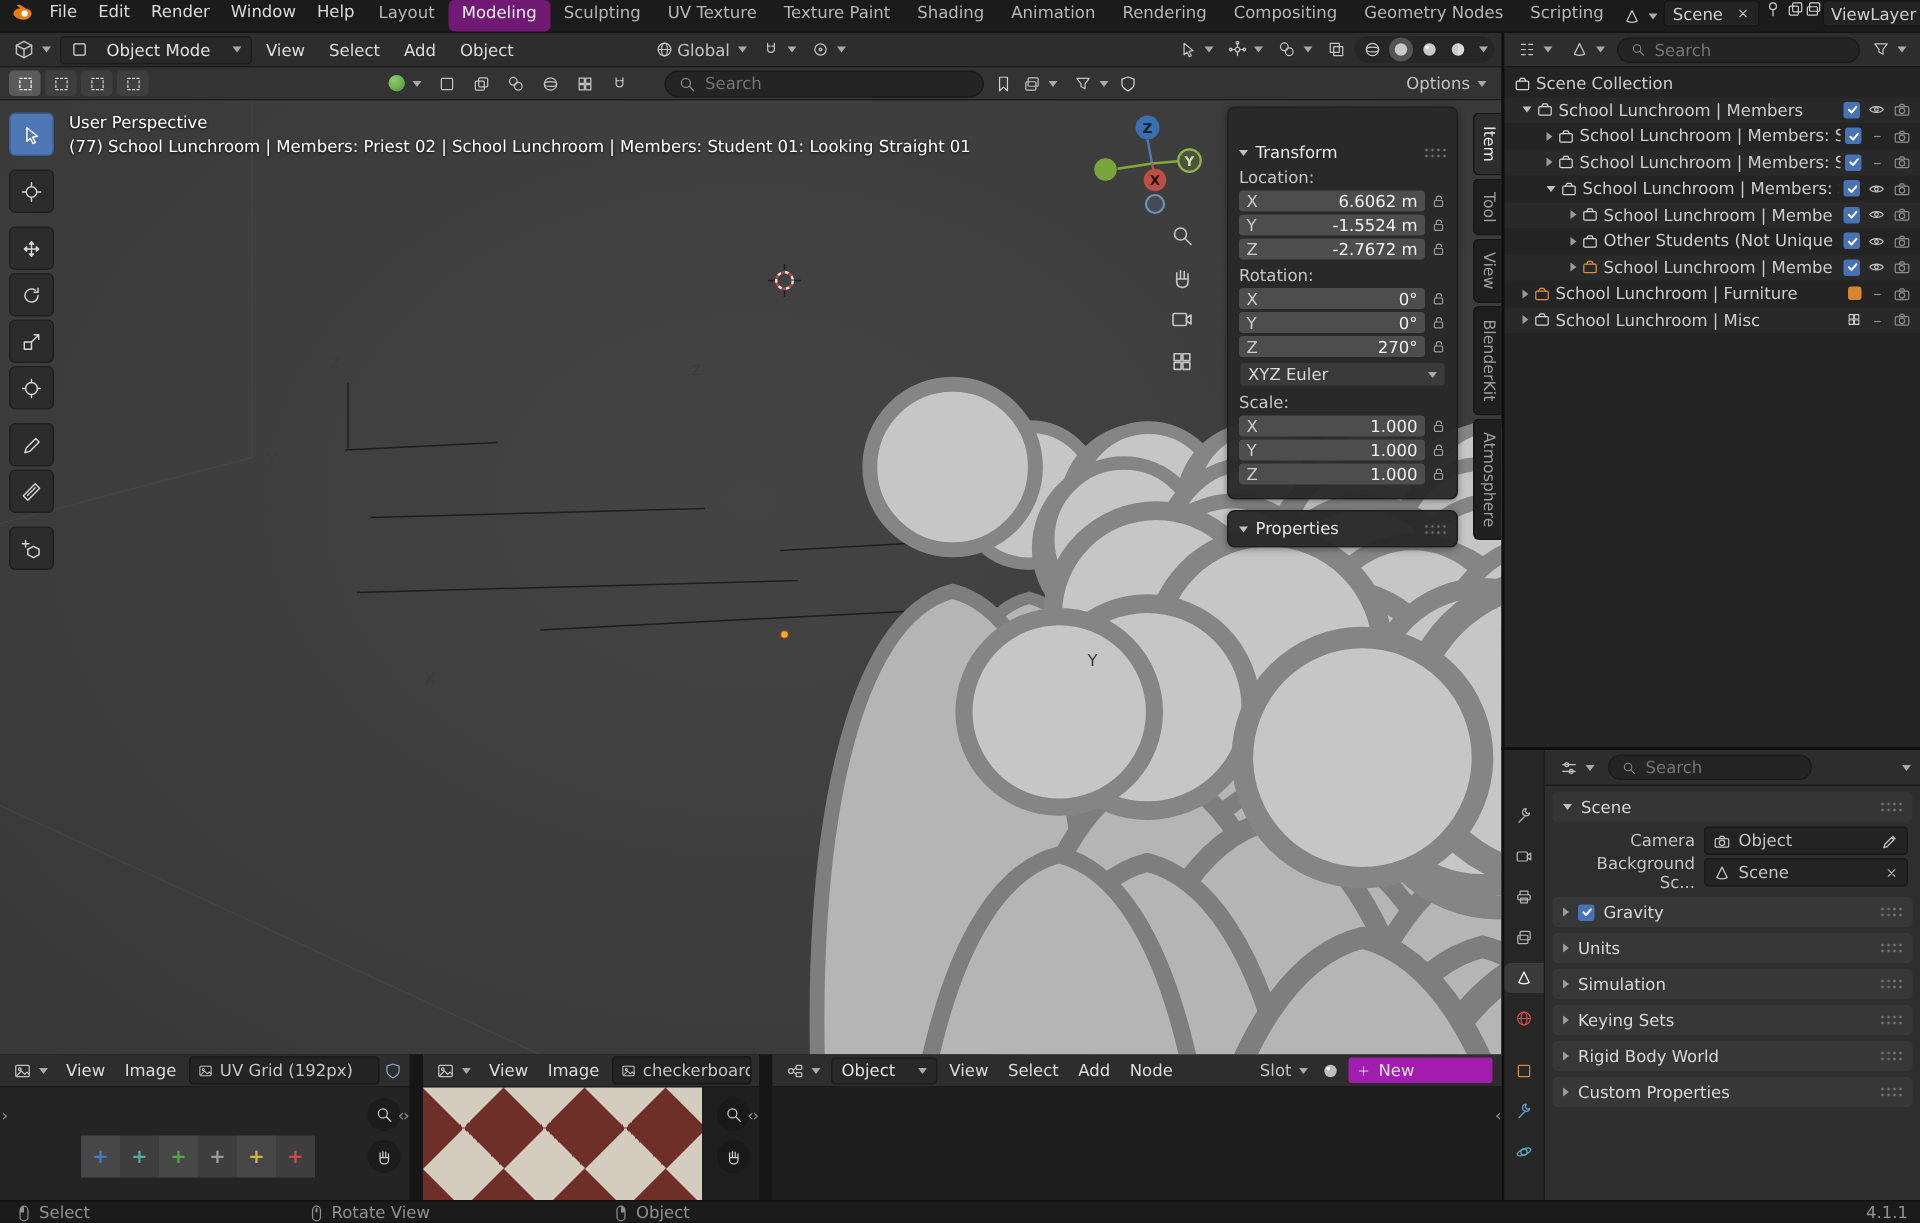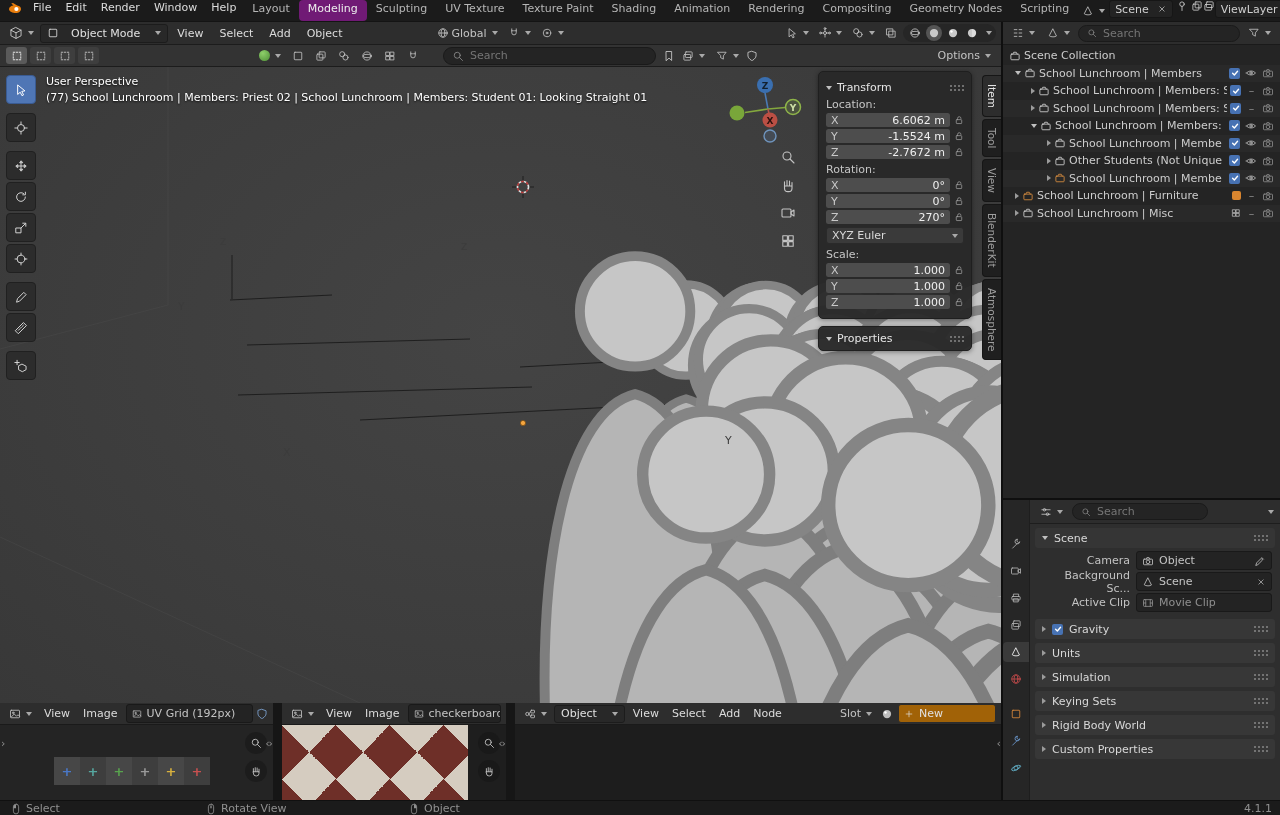--- a/index.html
+++ b/index.html
@@ -38,21 +38,21 @@
   
   #viewport{left:0;top:67px;width:1001px;height:636px;background:radial-gradient(ellipse at 50% 42%,#444444 0%,#3d3d3d 60%,#383838 100%);overflow:hidden}
   .vp-label{position:absolute;color:#ffffff;text-shadow:0 1px 2px rgba(0,0,0,.85);white-space:nowrap}
   
   #toolcol{position:absolute;left:6px;top:8px;display:flex;flex-direction:column;gap:2px}
   .toolbtn{width:28px;height:27px;background:#2c2c2c;border:1px solid #202020;border-radius:4px;display:flex;align-items:center;justify-content:center;color:#d6d6d6}
   .toolbtn.active{background:#4f76b5;border-color:#3a5b92;color:#fff}
   .tgap{height:5px}
   
   .npanel{position:absolute;left:818px;top:4px;width:154px}
-  .npanel-block{background:rgba(41,41,41,.96);border:1px solid #1f1f1f;border-radius:5px;padding:9px 7px 7px;box-shadow:0 1px 5px rgba(0,0,0,.4);margin-bottom:7px}
+  .npanel-block{background:rgba(41,41,41,.96);border:1px solid #1f1f1f;border-radius:5px;padding:23px 7px 7px;box-shadow:0 1px 5px rgba(0,0,0,.4);margin-bottom:7px}
   .phead{display:flex;align-items:center;gap:5px;color:#e5e5e5;margin-bottom:3px}
   .plabel{color:#c6c6c6;margin:4px 0 2px}
   .fline{display:flex;align-items:center;gap:4px;margin-bottom:2px}
   .frow{flex:1;height:14px;background:#4d4d4d;border-radius:2.5px;display:flex;align-items:center;padding:0 5px;justify-content:space-between;color:#efefef}
   .faxis{color:#c9c9c9}
   .lock{color:#9c9c9c}
   .fdrop{height:15px;background:#3a3a3a;border:1px solid #2a2a2a;border-radius:3px;display:flex;align-items:center;justify-content:space-between;padding:0 5px;color:#d8d8d8;margin:3px 0 3px}
   .ntabs{position:absolute;right:0;top:8px;display:flex;flex-direction:column;gap:2px;align-items:flex-end}
   .ntab{writing-mode:vertical-rl;background:#1f1f1f;color:#9e9e9e;padding:8px 3px;border:1px solid #161616;border-right:none;border-radius:4px 0 0 4px;font-size:10.5px;white-space:nowrap}
   .ntab.active{background:#2d2d2d;color:#e8e8e8}
@@ -1163,29 +1163,20 @@
             <svg class="ic s12">
               <use href="#s-cone"></use>
             </svg>
             <span>Scene</span>
             <span style="margin-left:auto"></span>
             <svg class="ic s10">
               <use href="#s-x"></use>
             </svg>
           </span>
       </div>
-      <div class="prow">
-        <span class="lbl">Active Clip</span>
-        <span class="dbfield" style="color:#8f8f8f">
-            <svg class="ic s12">
-              <use href="#s-film"></use>
-            </svg>
-            <span>Movie Clip</span>
-          </span>
-      </div>
       <div style="height:4px"></div>
       <div class="sect">
           <span class="tri-r"></span>
           <span class="cbx">
             <svg>
               <use href="#s-check"></use>
             </svg>
           </span>
           <span>Gravity</span>
           <span class="grip"></span>
@@ -1322,21 +1313,21 @@
       <span style="margin-left:auto"></span>
       <span class="hbtn">
           <span>Slot</span>
           <span class="caret"></span>
         </span>
       <span class="shadebtn" style="color:#bdbdbd">
           <svg class="ic s12">
             <use href="#s-sphere-mat"></use>
           </svg>
         </span>
-      <span class="dbfield" style="max-width:86px;background:#a16207;border-color:#2c2c2c;color:#e0e0e0">
+      <span class="dbfield" style="max-width:86px;background:#a21caf;border-color:#2c2c2c;color:#e0e0e0">
           <svg class="ic s10">
             <use href="#s-plus"></use>
           </svg>
           <span>New</span>
         </span>
     </div>
     <div class="bcontent" style="background:#1d1d1d">
       <span class="edgechev" style="right:1px;top:12px">‹</span>
     </div>
   </div>

